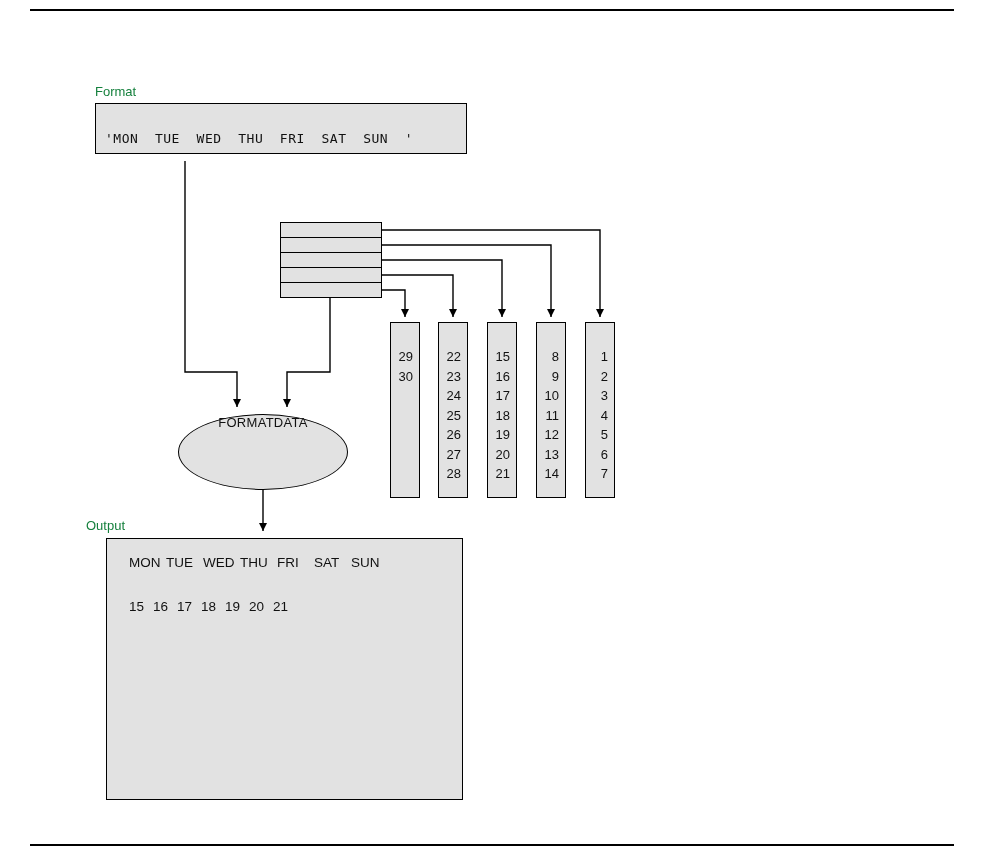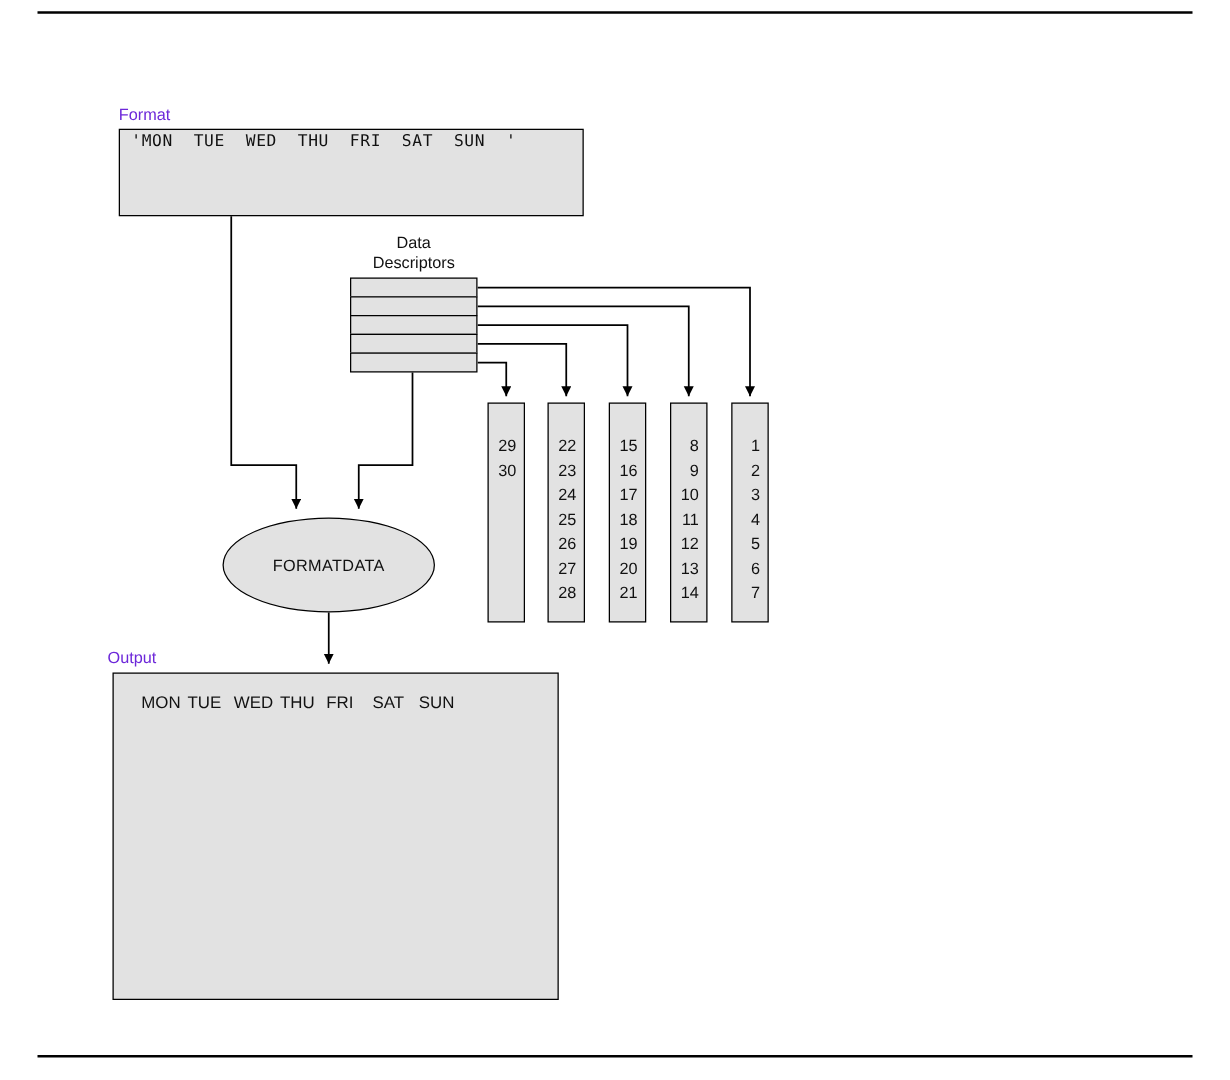--- a/index.html
+++ b/index.html
@@ -5,40 +5,40 @@
   * { margin:0; padding:0; box-sizing:border-box; }
   html,body { background:#ffffff; }
   body { font-family:"Liberation Sans", sans-serif; color:#111; }
   .canvas { position:relative; width:984px; height:864px; background:#fff; overflow:hidden;
             --box-fill:#e2e2e2; --line:#000; }
   .rule { position:absolute; left:30px; width:924px; height:2px; background:var(--line); }
   .rule.top { top:9px; }
   .rule.bottom { top:844px; }
   .connectors { position:absolute; left:0; top:0; width:984px; height:864px; }
   .connectors polyline { fill:none; stroke:var(--line); stroke-width:1.4; }
-  .small-label { position:absolute; font-size:13px; color:#6d28d9; }
+  .small-label { position:absolute; font-size:13px; color:#15803d; }
   .format-label { left:95px; top:84px; }
   .output-label { left:86px; top:518px;text-align:center; }
-  .format-box { position:absolute; left:95px; top:103px; width:372px; height:70px;
-                background:var(--box-fill); border:1.6px solid var(--line); padding:0 9px 0; }
+  .format-box { position:absolute; left:95px; top:103px; width:372px; height:51px;
+                background:var(--box-fill); border:1.6px solid var(--line); padding:25px 9px 0; }
   .mono { font-family:"DejaVu Sans Mono", monospace; font-size:13px; letter-spacing:0.5px;
           line-height:20px; white-space:pre; }
   .desc-label { position:absolute; left:270px; top:186px; width:122px; text-align:center;
                 font-size:13px; line-height:16px; }
   .desc-stack { position:absolute; left:280px; top:222px; width:102px; }
   .desc-row { height:16px; margin-top:-1px; background:var(--box-fill); border:1.2px solid var(--line); }
   .desc-row:first-child { margin-top:0; }
   .data-col { position:absolute; top:322px; width:30px; height:176px; background:var(--box-fill);
               border:1.6px solid var(--line); padding-top:24px; text-align:right; font-size:13px; }
   .col-val { line-height:19.5px; padding-right:6px; }
   .ellipse { position:absolute; left:178px; top:414px; width:170px; height:76px;
              border:1.6px solid var(--line); border-radius:50%; background:var(--box-fill);
-             display:flex; align-items:center; justify-content:center; font-size:13px;
+             display:flex; justify-content:center; font-size:13px;
              letter-spacing:0.3px; }
-  .output-box { position:absolute; left:90px; top:538px; width:357px; height:262px;
+  .output-box { position:absolute; left:106px; top:538px; width:357px; height:262px;
                 background:var(--box-fill); border:1.6px solid var(--line); padding:14px 0 0 22px; }
   .out-row { height:14px; margin-bottom:30px; white-space:nowrap; }
   .out-cell-day { display:inline-block; width:37px; font-size:13.5px; }
   .out-cell-num { display:inline-block; width:24px; font-size:13.5px; }
 </style>
 </head>
 <body>
 
 <div class="canvas" style="--box-fill: #e2e2e2; --line: #000000;">
 
@@ -60,24 +60,20 @@
     <polyline points="382,290 405,290 405,317" marker-end="url(#arr)"></polyline>
     <polyline points="263,490 263,531" marker-end="url(#arr)"></polyline>
   </svg>
 
   <div class="small-label format-label">Format</div>
 
   <div class="format-box">
     <div class="mono">'MON  TUE  WED  THU  FRI  SAT  SUN  '</div>
   </div>
 
-  <div class="desc-label">
-    <div>Data</div>
-    <div>Descriptors</div>
-  </div>
 
   <div class="desc-stack">
     <div class="desc-row"></div>
     <div class="desc-row"></div>
     <div class="desc-row"></div>
     <div class="desc-row"></div>
     <div class="desc-row"></div>
   </div>
 
   <div class="data-col" style="left:390px" data-col="0">
@@ -123,16 +119,17 @@
 
   <div class="ellipse">
     <span>FORMATDATA</span>
   </div>
 
   <div class="small-label output-label">Output</div>
 
   <div class="output-box">
     <div id="output-lines">
         <div class="out-row"><span class="out-cell-day">MON</span><span class="out-cell-day">TUE</span><span class="out-cell-day">WED</span><span class="out-cell-day">THU</span><span class="out-cell-day">FRI</span><span class="out-cell-day">SAT</span><span class="out-cell-day">SUN</span></div>
+        <div class="out-row"><span class="out-cell-num">15</span><span class="out-cell-num">16</span><span class="out-cell-num">17</span><span class="out-cell-num">18</span><span class="out-cell-num">19</span><span class="out-cell-num">20</span><span class="out-cell-num">21</span></div>
       </div>
   </div>
 
 </div>
 
 </body></html>

